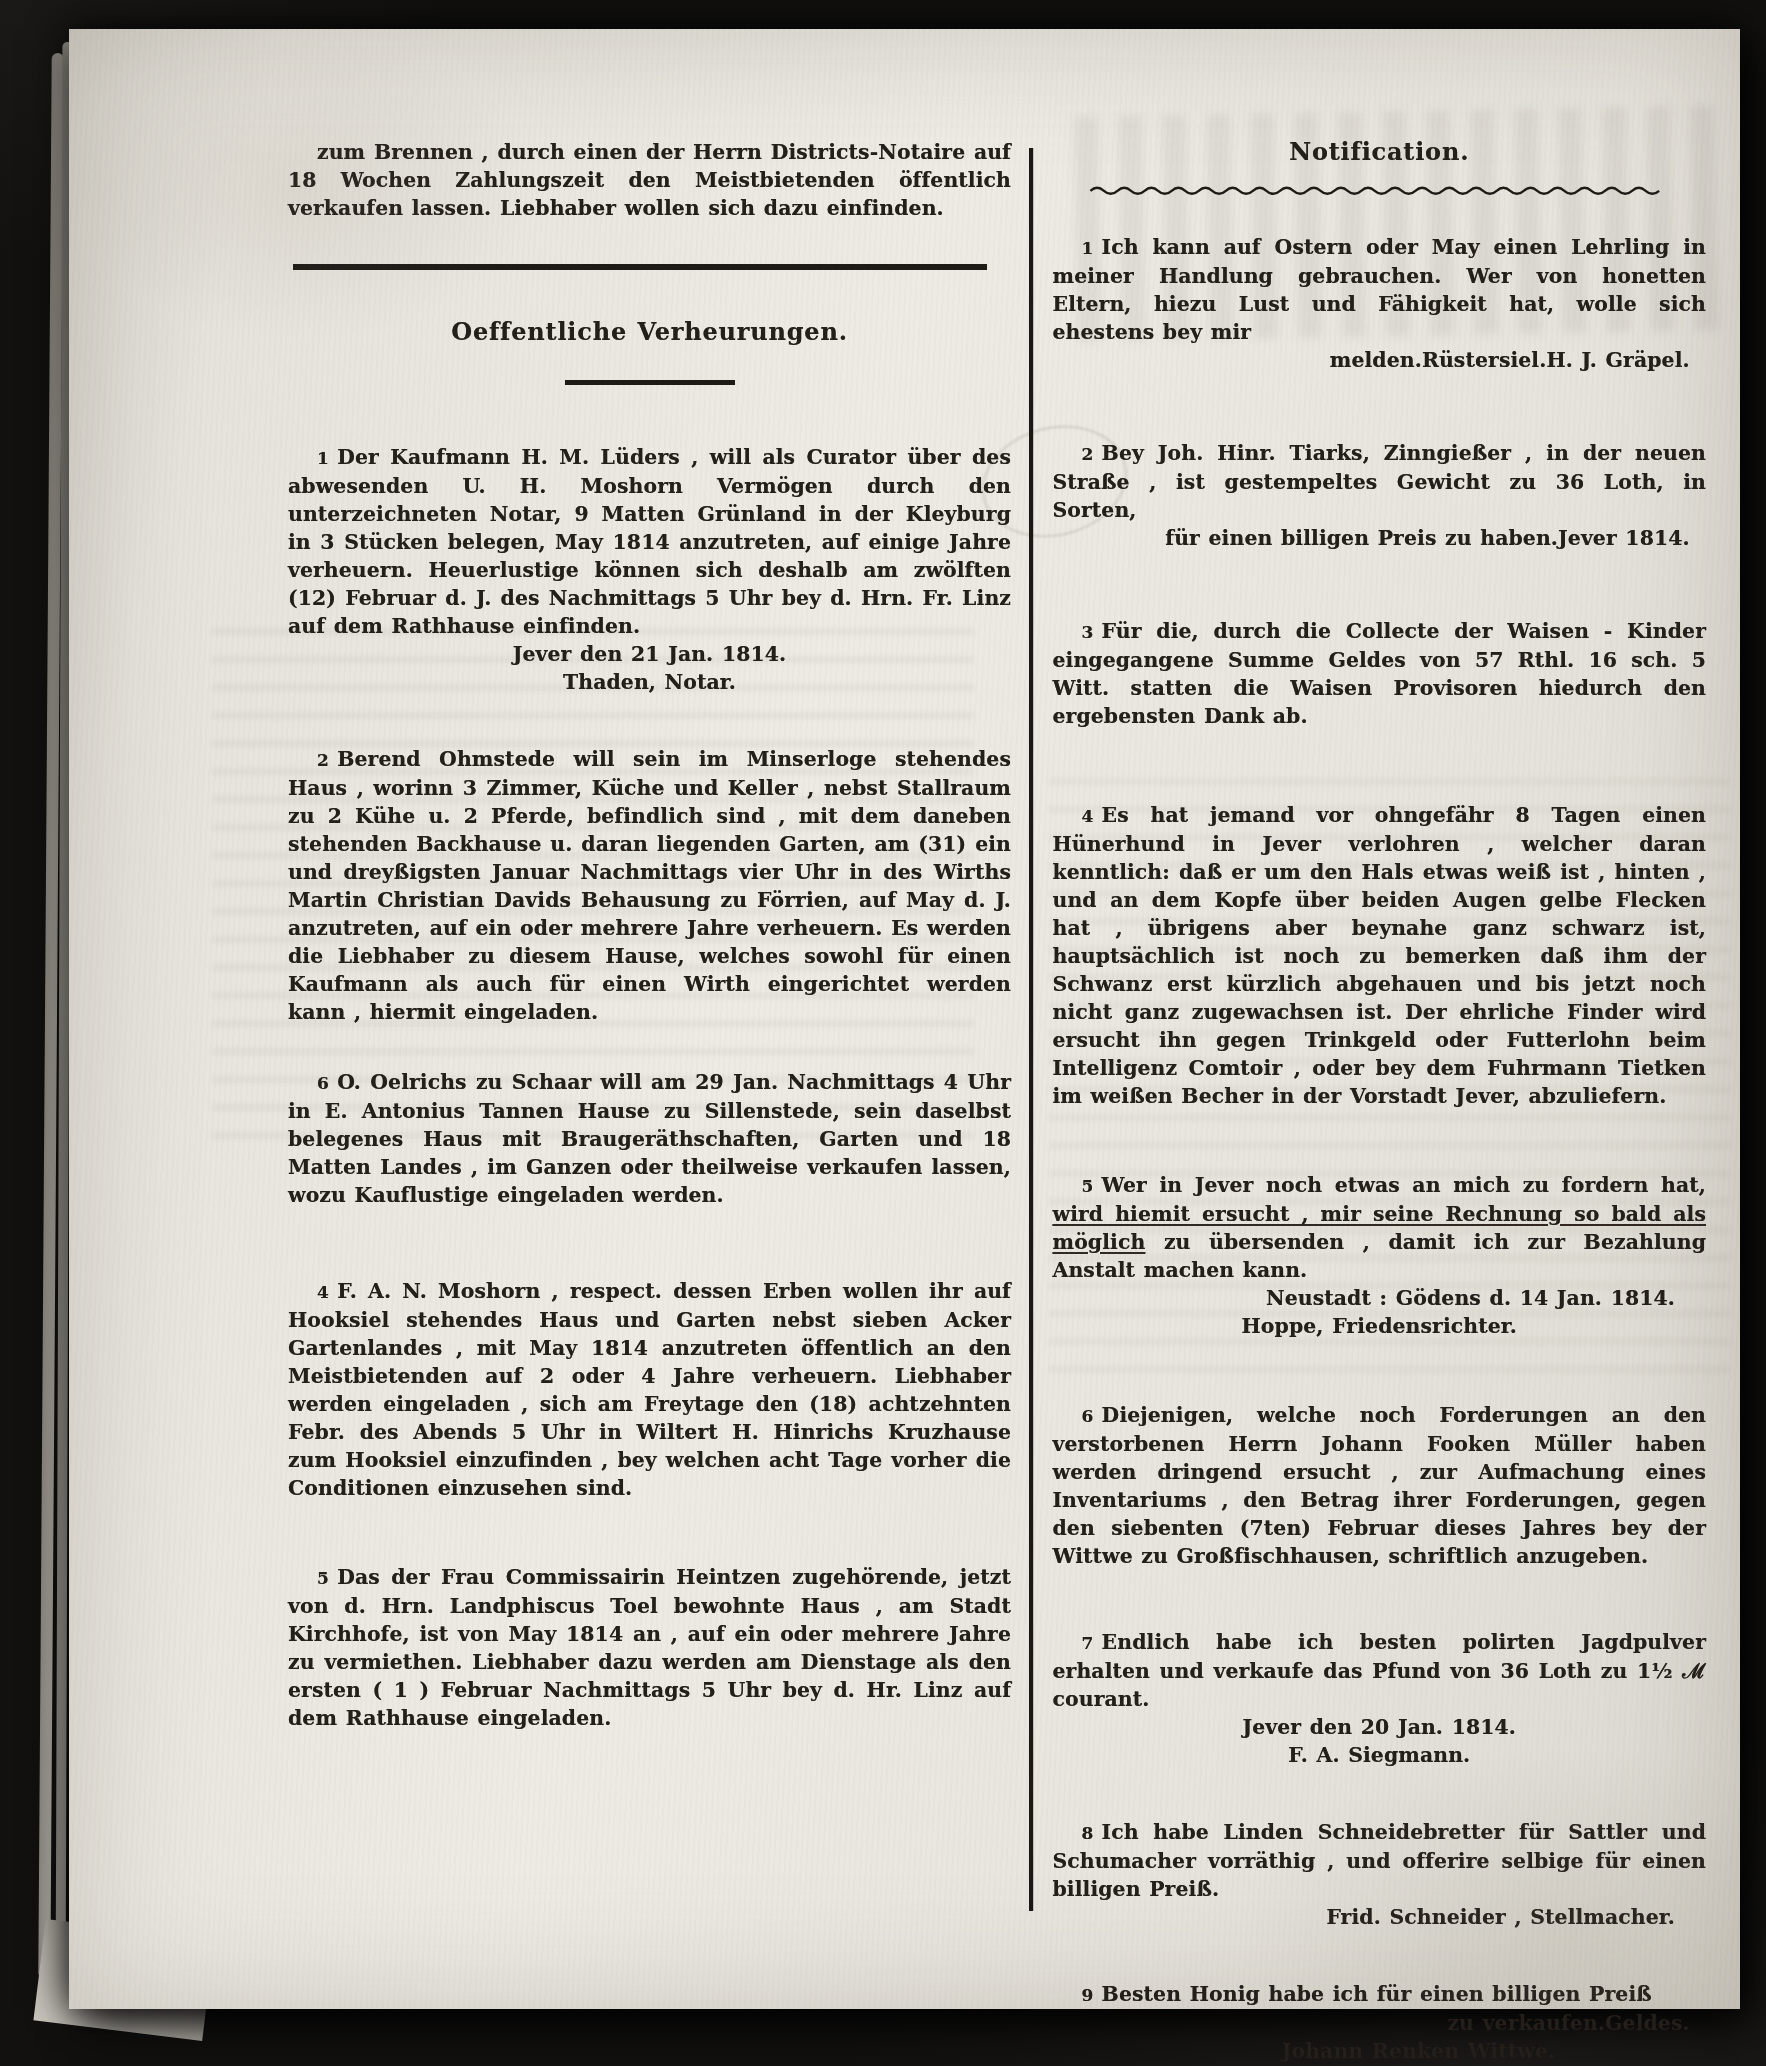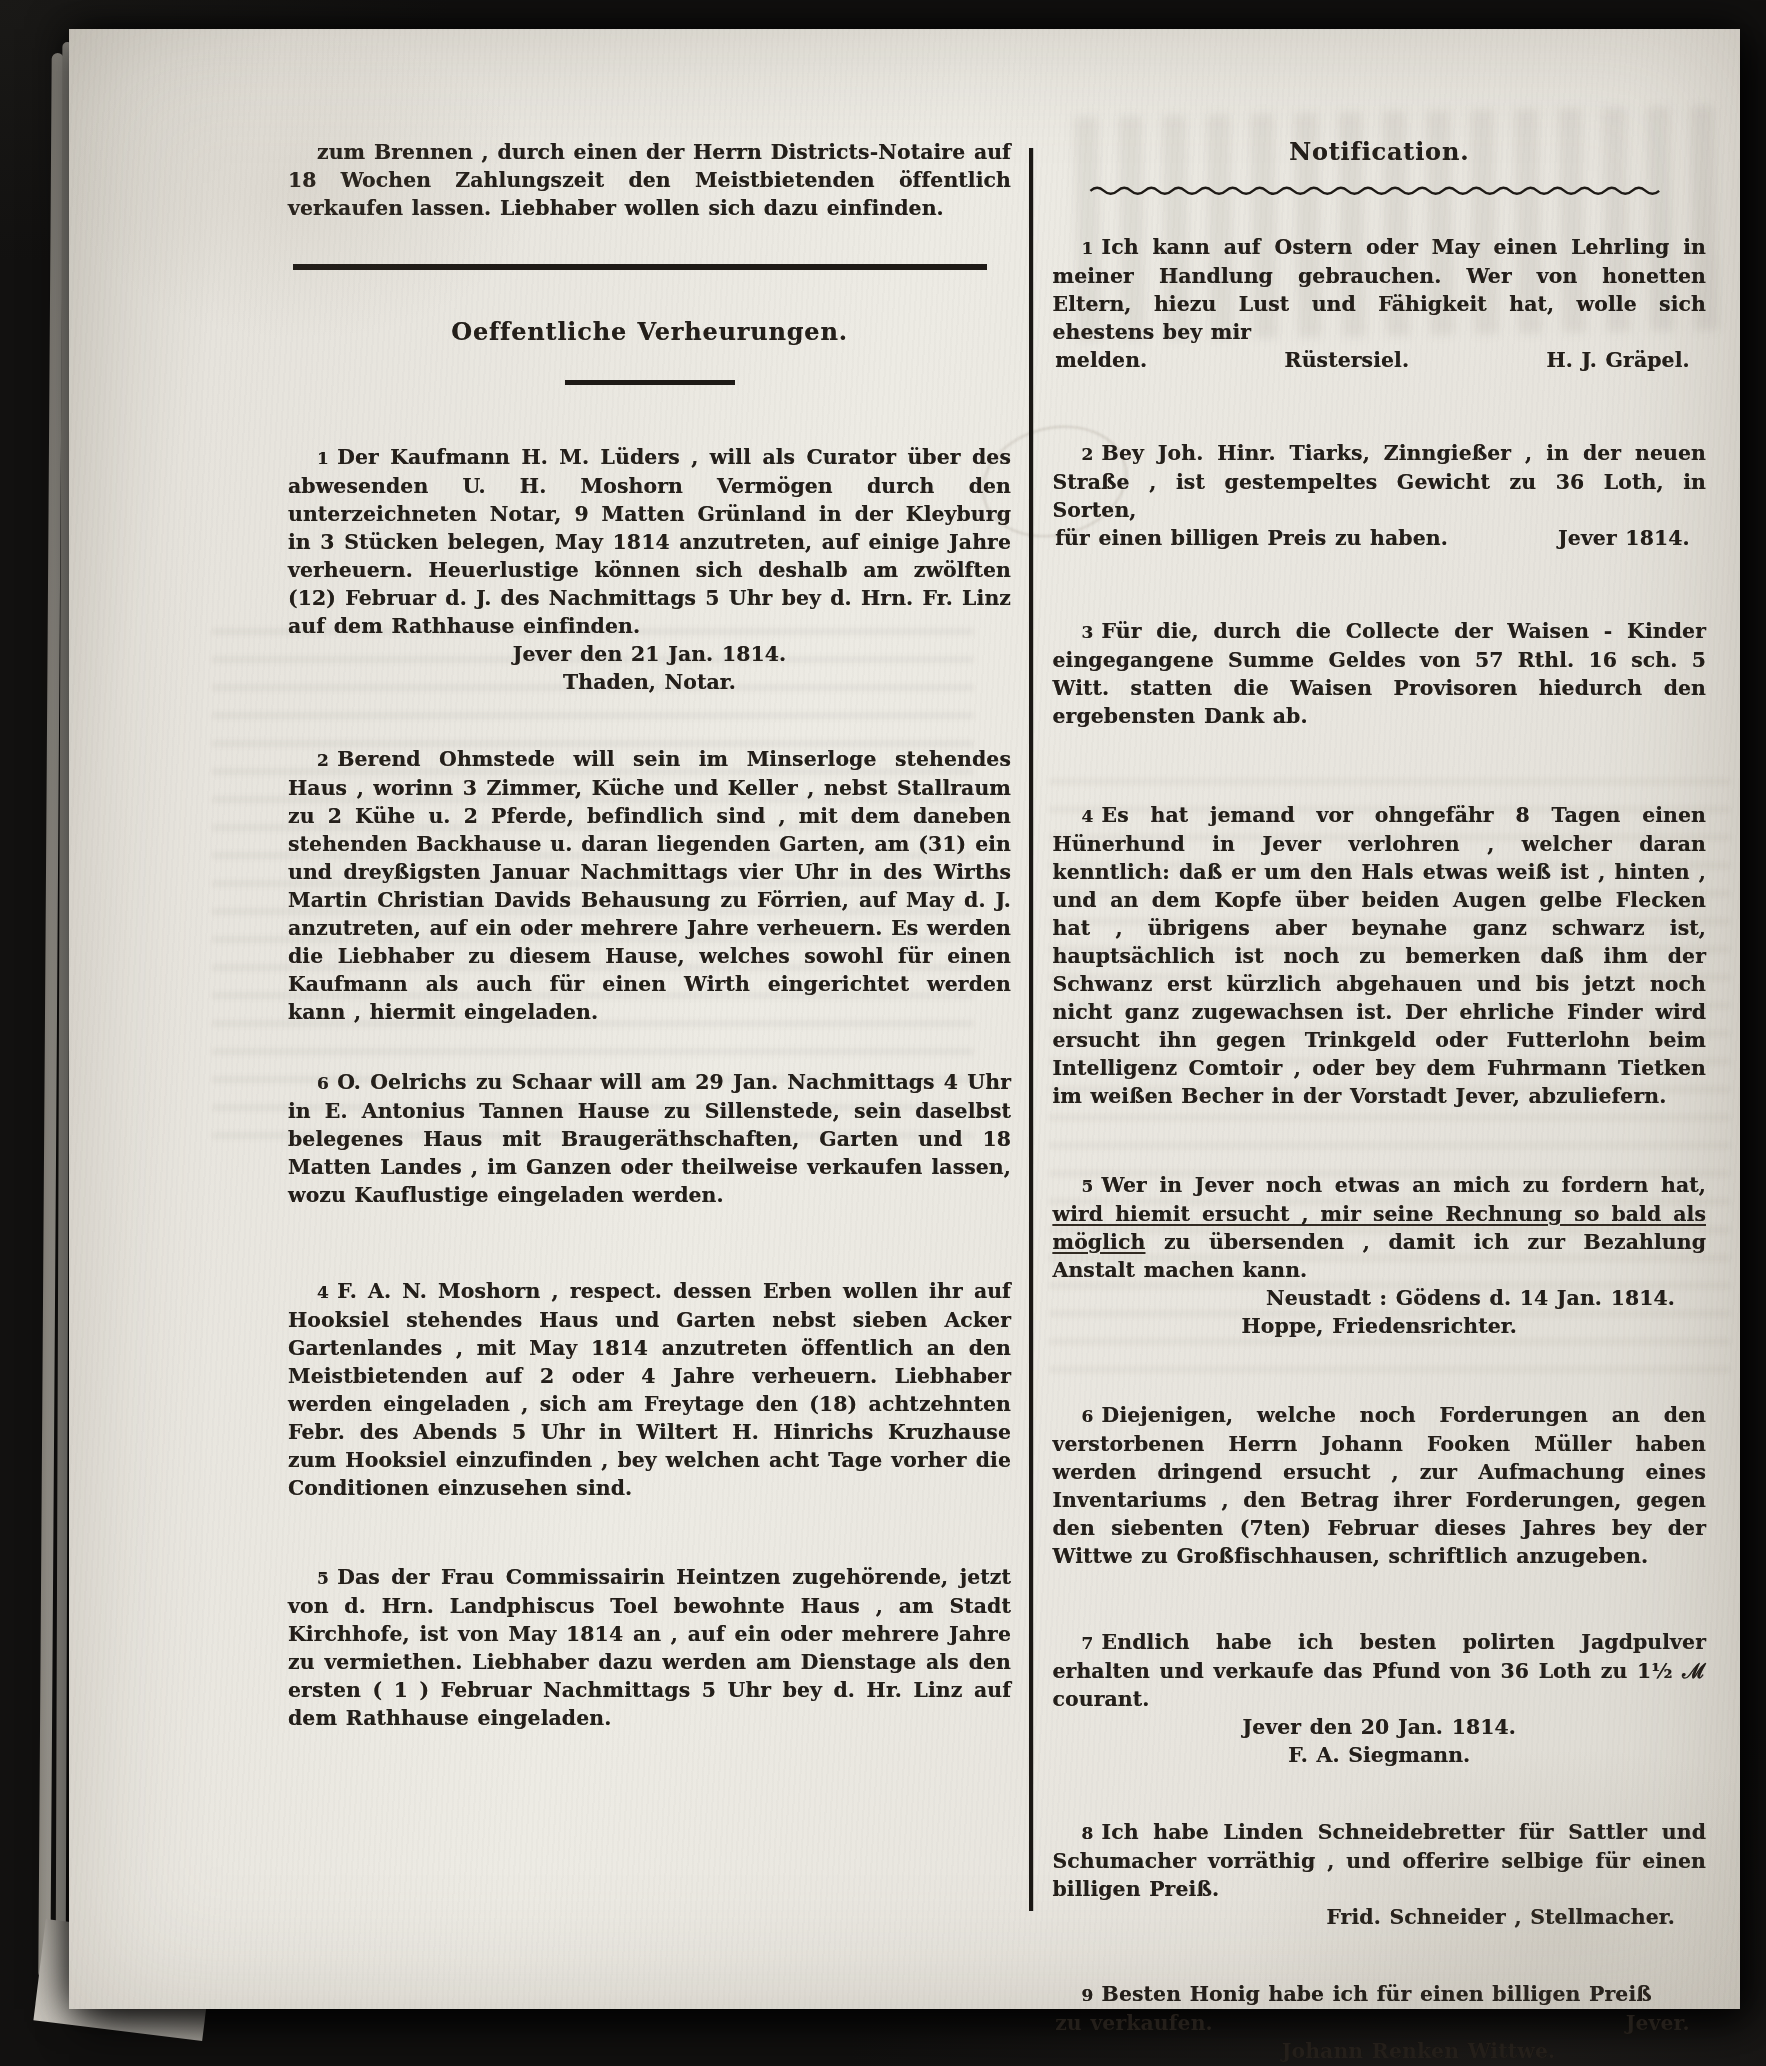--- a/index.html
+++ b/index.html
@@ -39,21 +39,21 @@
   .num{font-size:17px;margin-right:8.2px;}
   .heading{font-size:24px;font-weight:700;text-align:center;letter-spacing:0.8px;margin:0;text-shadow:0 0 0.5px rgba(20,15,10,.6);}
   .rule-long{height:6.1px;background:#1e1a16;margin:42px 24.5px 0 5.4px;}
   .rule-short{height:5.4px;width:170px;background:#1e1a16;margin:34px auto 0;}
   .lh-heading{margin-top:48px;}
   .wavy{display:block;margin:17.7px auto 0;}
   .item{margin-top:0;}
   .g55{margin-top:37px;} .g62{margin-top:42px;} .g72{margin-top:49px;} .g85{margin-top:58px;}
   .g90{margin-top:61px;} .g95{margin-top:65px;} .g100{margin-top:68px;} .g105{margin-top:71px;}
   .line-center{text-align:center;text-shadow:0 0 0.5px rgba(20,15,10,.6);}
-  .tail-row{display:flex;justify-content:space-between;align-items:baseline;padding:0 16.3px 0 2.7px;text-shadow:0 0 0.5px rgba(20,15,10,.6);}
+  .tail-row{display:flex;justify-content:flex-end;align-items:baseline;padding:0 16.3px 0 2.7px;text-shadow:0 0 0.5px rgba(20,15,10,.6);}
   .dateline-right{text-align:right;padding-right:31px;text-shadow:0 0 0.5px rgba(20,15,10,.6);}
   .sig-offset{padding-left:12%;}
   .underlined{text-decoration:underline;text-decoration-thickness:1.7px;text-underline-offset:3.4px;text-decoration-color:rgba(40,32,24,.85);}
 </style>
 </head>
 <body>
 
 <div class="scene">
   <div class="edge edge-a"></div>
   <div class="edge edge-b"></div>
@@ -148,21 +148,21 @@
 
         <div class="item g72">
           <p class="notice"><span class="num">8</span><span>Ich habe Linden Schneidebretter für Sattler und Schumacher vorräthig , und offerire selbige für einen billigen Preiß.</span></p>
           <div class="dateline-right">Frid. Schneider , Stellmacher.</div>
         </div>
 
         <div class="item g72">
           <p class="notice"><span class="num">9</span><span>Besten Honig habe ich für einen billigen Preiß</span></p>
           <div class="tail-row">
             <span>zu verkaufen.</span>
-            <span>Jever.</span>
+            <span>Geldes.</span>
           </div>
           <div class="line-center sig-offset">Johann Renken Wittwe.</div>
         </div>
 
       </div>
     </div>
   </div>
 </div>
 
 

